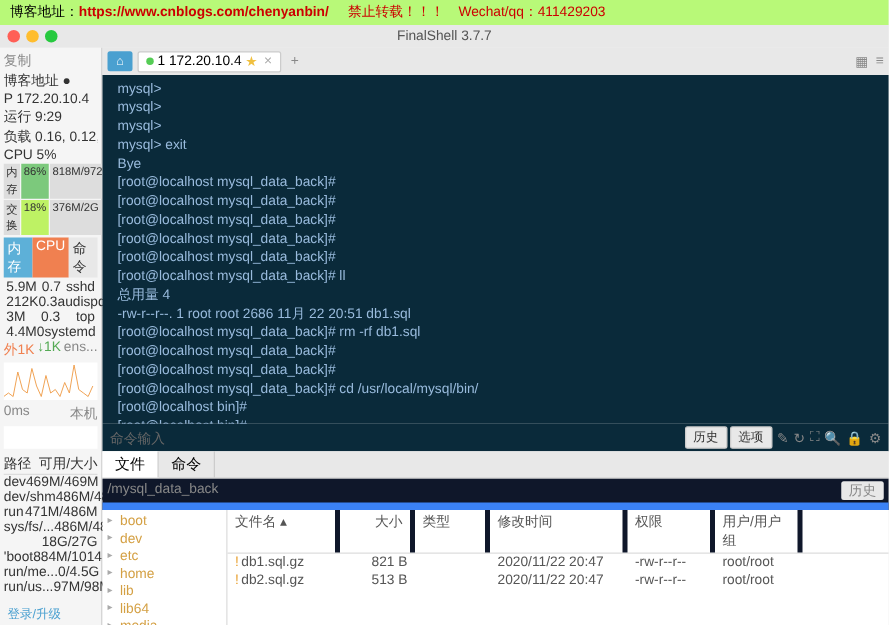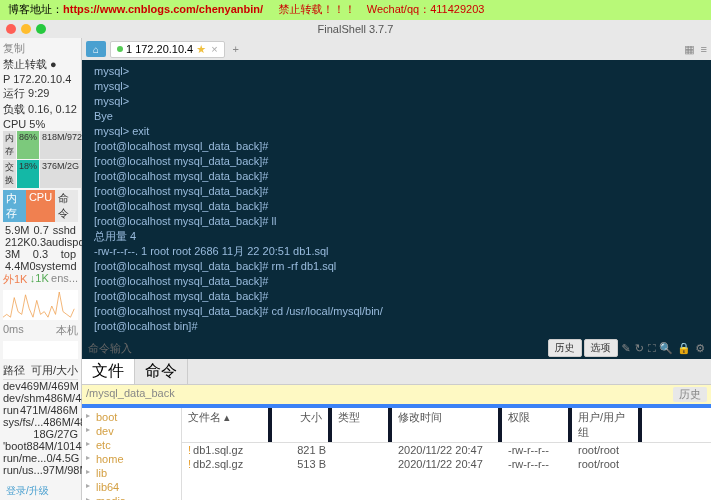--- a/index.html
+++ b/index.html
@@ -15,21 +15,21 @@
 .titlebar .y{background:#ffbd2e}
 .titlebar .g{background:#27c93f}
 .titlebar .title{position:absolute;left:50%;transform:translateX(-50%);color:#555}
 .main{display:flex;height:462px}
 .sidebar{width:82px;background:#f5f5f5;border-right:1px solid #ccc;padding:3px;font-size:10px;color:#333}
 .status-row{margin-bottom:1px;white-space:nowrap;overflow:hidden}
 .status-gray{color:#888}
 .mem-row{display:flex;gap:1px;margin:1px 0}
 .mem-cell{background:#ddd;padding:1px 2px;font-size:9px;flex:1;text-align:center}
 .mem-g{background:#7cc97c}
-.mem-o{background:#14b8a6}
+.mem-o{background:#bef264}
 .proc-tabs{display:flex;margin:2px 0;font-size:9px}
 .proc-tab{padding:1px 3px;background:#e8e8e8}
 .pt-mem{background:#5db0d8;color:#fff}
 .pt-cpu{background:#f08050;color:#fff}
 .proc-row{display:flex;justify-content:space-between;font-size:9px;padding:0 2px}
 .chart{height:30px;background:#fff;margin:3px 0;position:relative;overflow:hidden}
 .chart svg{width:100%;height:100%}
 .ptable{font-size:9px}
 .ptable .hr{display:flex;justify-content:space-between;border-bottom:1px solid #ddd;padding:1px 0}
 .pr{display:flex;justify-content:space-between}
@@ -40,23 +40,23 @@
 .tab .dot2{width:6px;height:6px;background:#5c5;border-radius:50%}
 .tab .x{color:#aaa;margin-left:2px}
 .plus{color:#888;padding:0 4px}
 .tab-icons{margin-left:auto;color:#888;display:flex;gap:6px;font-size:11px}
 .terminal{flex:1;background:#0a2a3a;color:#9bd;padding:4px 12px;font-family:Consolas,monospace;font-size:11px;line-height:15px;overflow:hidden;position:relative}
 .cmd-input{background:#0a2a3a;color:#666;padding:2px 6px;font-size:10px;display:flex;align-items:center}
 .cmd-btns{margin-left:auto;display:flex;gap:2px}
 .cmd-btn{background:#e8e8e8;color:#333;padding:1px 6px;font-size:10px;border:1px solid #ccc;border-radius:2px}
 .cmd-icons{color:#888;display:flex;gap:4px;margin-left:4px}
 .file-tabs{background:#e8e8e8;display:flex;border-bottom:1px solid #ccc}
-.ft{padding:2px 10px;font-size:16px;border-right:1px solid #ccc}
+.ft{padding:2px 10px;font-size:12px;border-right:1px solid #ccc}
 .ft.active{background:#fff}
-.path-row{background:#fef9c3;padding:2px 4px;color:#888;font-size:10px;border-bottom:4px solid #3b82f6;display:flex}
+.path-row{background:#0f172a;padding:2px 4px;color:#888;font-size:10px;border-bottom:6px solid #3b82f6;display:flex}
 .path-row .hist{margin-left:auto;background:#e8e8e8;padding:0 6px;border-radius:2px}
 .file-area{display:flex;height:92px;background:#fff}
 .tree{width:100px;border-right:1px solid #ddd;padding:2px;font-size:10px;color:#555;overflow:hidden}
 .tree-item{padding:1px 0 1px 12px;position:relative}
 .tree-item::before{content:"▸";position:absolute;left:2px;color:#aaa;font-size:8px}
 .tree-item.folder{color:#d4a044}
 .file-list{flex:1;font-size:10px}
 .fl-head{display:flex;border-bottom:1px solid #ddd;color:#555}
 .fl-head div{padding:2px 6px;border-right:4px solid #0f172a}
 .fl-row{display:flex;color:#555}
@@ -84,21 +84,21 @@
     <div class="dot r"></div>
     <div class="dot y"></div>
     <div class="dot g"></div>
   </div>
   <div class="title">FinalShell 3.7.7</div>
 </div>
 
 <div class="main">
   <div class="sidebar">
     <div class="status-row status-gray">复制</div>
-    <div class="status-row">禁止转载 ●</div>
+    <div class="status-row">博客地址 ●</div>
     <div class="status-row">P 172.20.10.4</div>
     <div class="status-row">运行 9:29</div>
     <div class="status-row">负载 0.16, 0.12, 0.07</div>
     <div class="status-row"><span>CPU</span> <span>5%</span></div>
     <div class="mem-row">
       <div class="mem-cell">内存</div>
       <div class="mem-cell mem-g">86%</div>
       <div class="mem-cell">818M/972M</div>
     </div>
     <div class="mem-row">
@@ -205,22 +205,22 @@
         <span>▦</span>
         <span>≡</span>
       </div>
     </div>
 
     <div class="terminal">
       <div id="termlines">
           <div>mysql&gt;</div>
           <div>mysql&gt;</div>
           <div>mysql&gt;</div>
+          <div>mysql&gt; exit</div>
           <div>Bye</div>
-          <div>mysql&gt; exit</div>
           <div>[root@localhost mysql_data_back]#</div>
           <div>[root@localhost mysql_data_back]#</div>
           <div>[root@localhost mysql_data_back]#</div>
           <div>[root@localhost mysql_data_back]#</div>
           <div>[root@localhost mysql_data_back]#</div>
           <div>[root@localhost mysql_data_back]# ll</div>
           <div>总用量 4</div>
           <div>-rw-r--r--. 1 root root 2686 11月  22 20:51 db1.sql</div>
           <div>[root@localhost mysql_data_back]# rm -rf db1.sql</div>
           <div>[root@localhost mysql_data_back]#</div>

